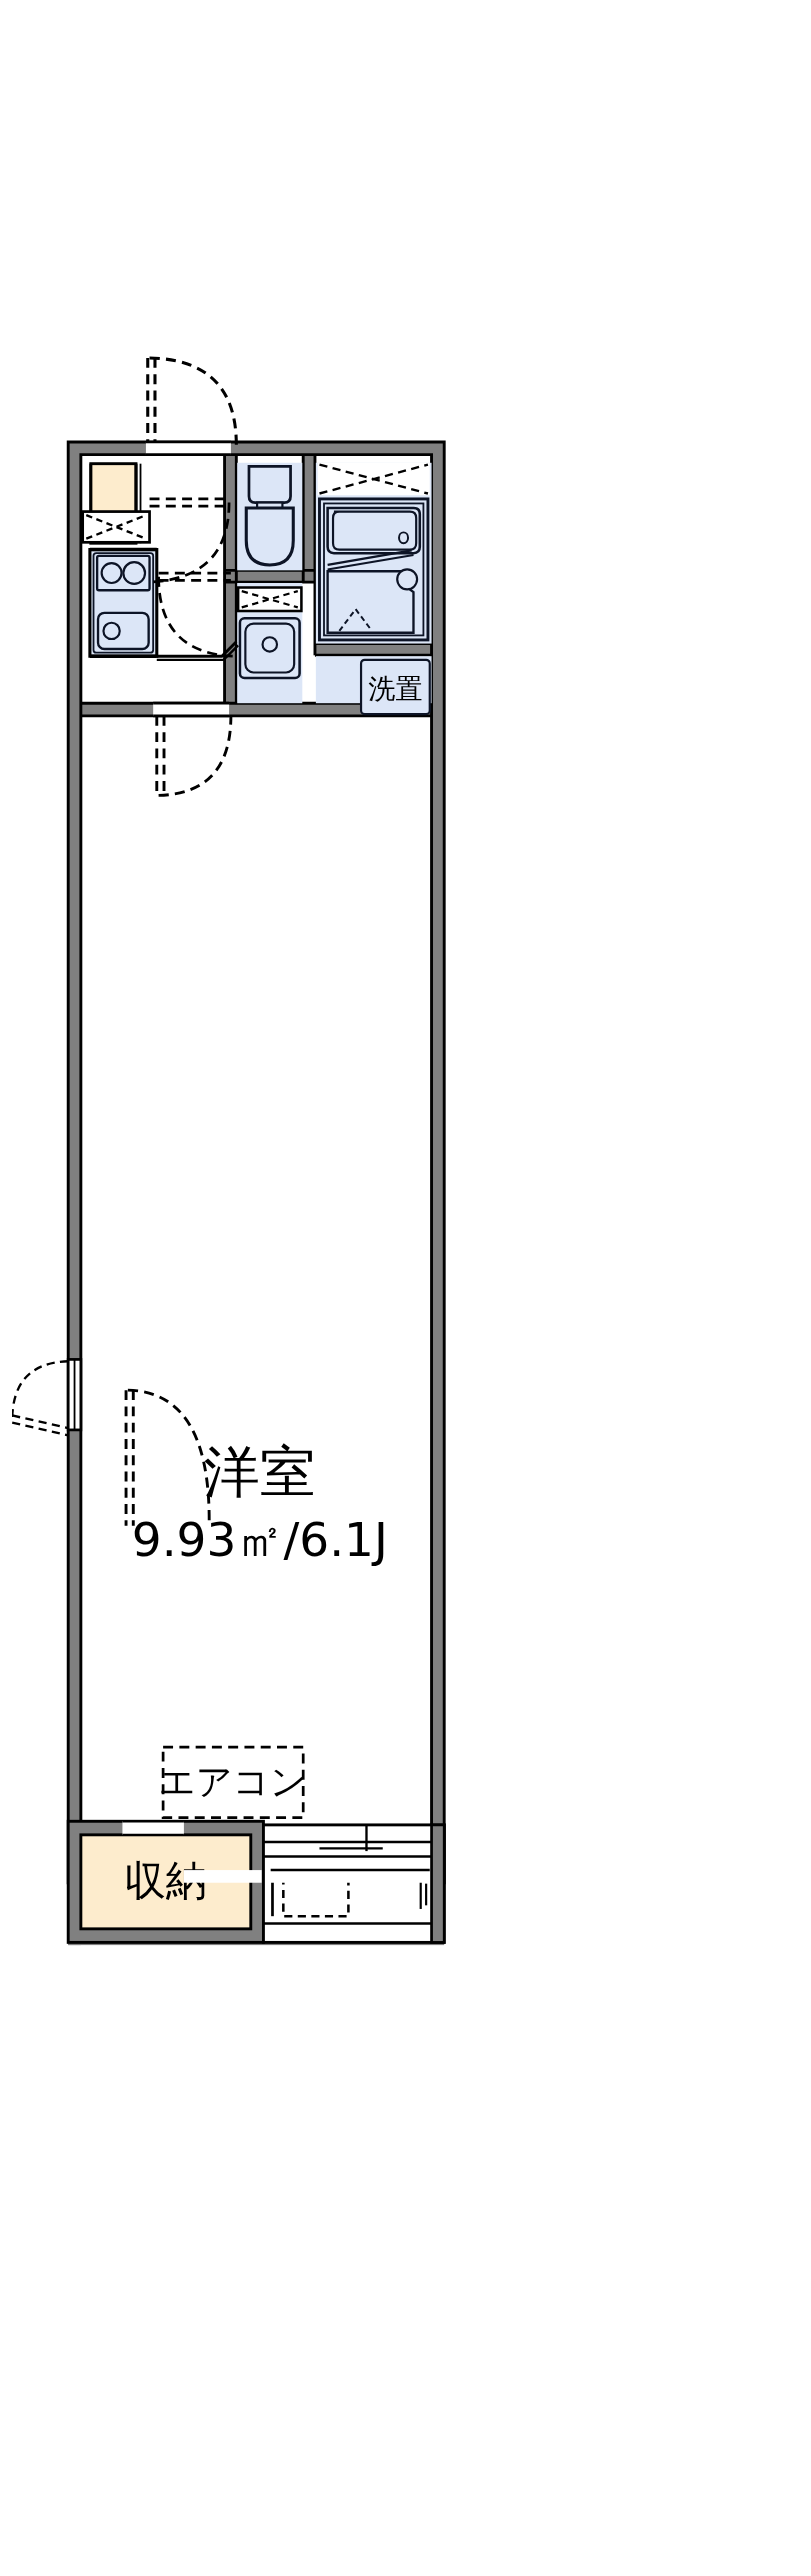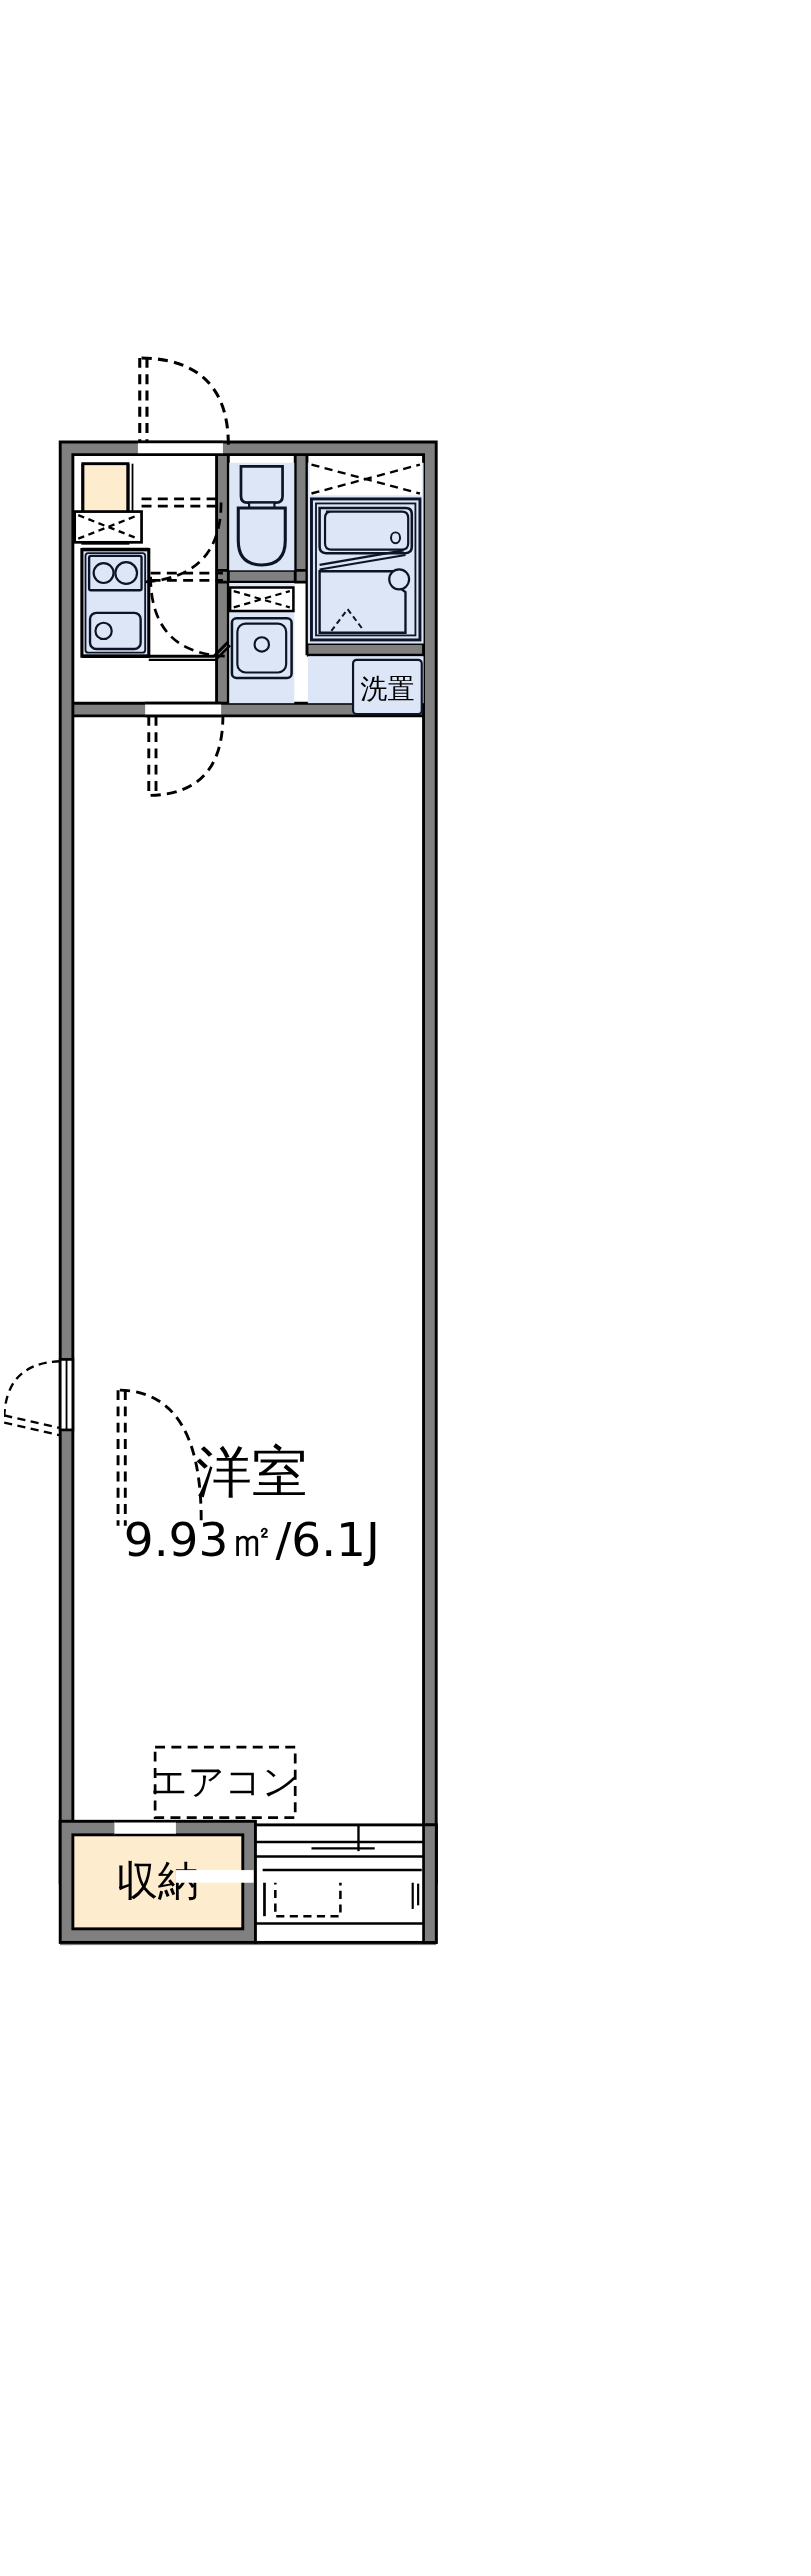--- a/index.html
+++ b/index.html
@@ -9,21 +9,21 @@
   }
   body {
     width: 812px;
     height: 2576px;
     position: relative;
     font-family: "Liberation Sans", sans-serif;
     overflow: hidden;
   }
   #floorplan-root {
     position: absolute;
-    left: 4px;
+    left: 12px;
     top: 0;
     width: 692px;
     height: 2576px;
     text-decoration: underline;
   }
   svg.plan {
     display: block;
     width: 812px;
     height: 2576px;
   }

